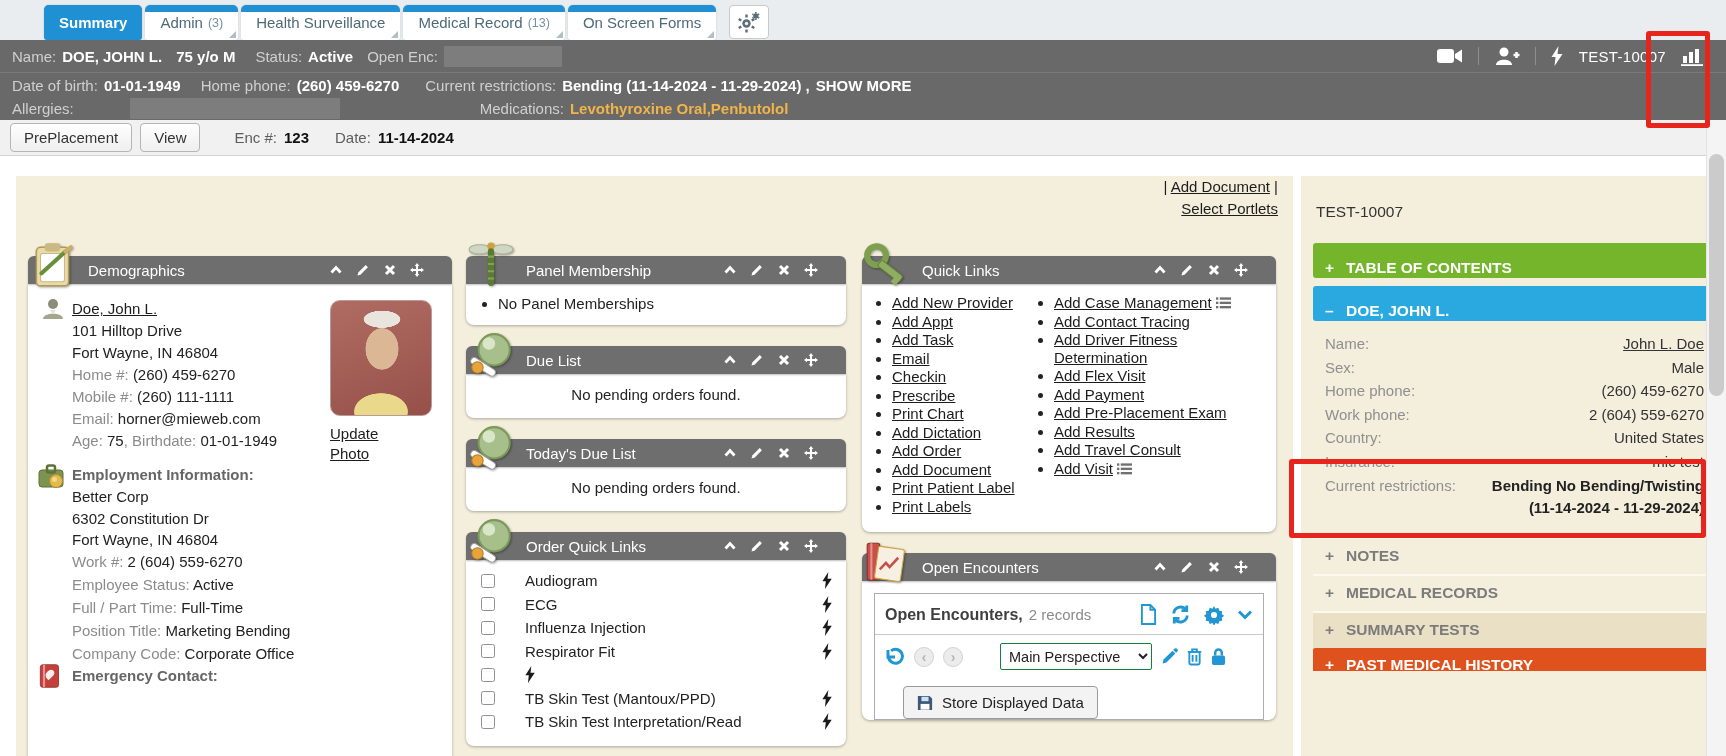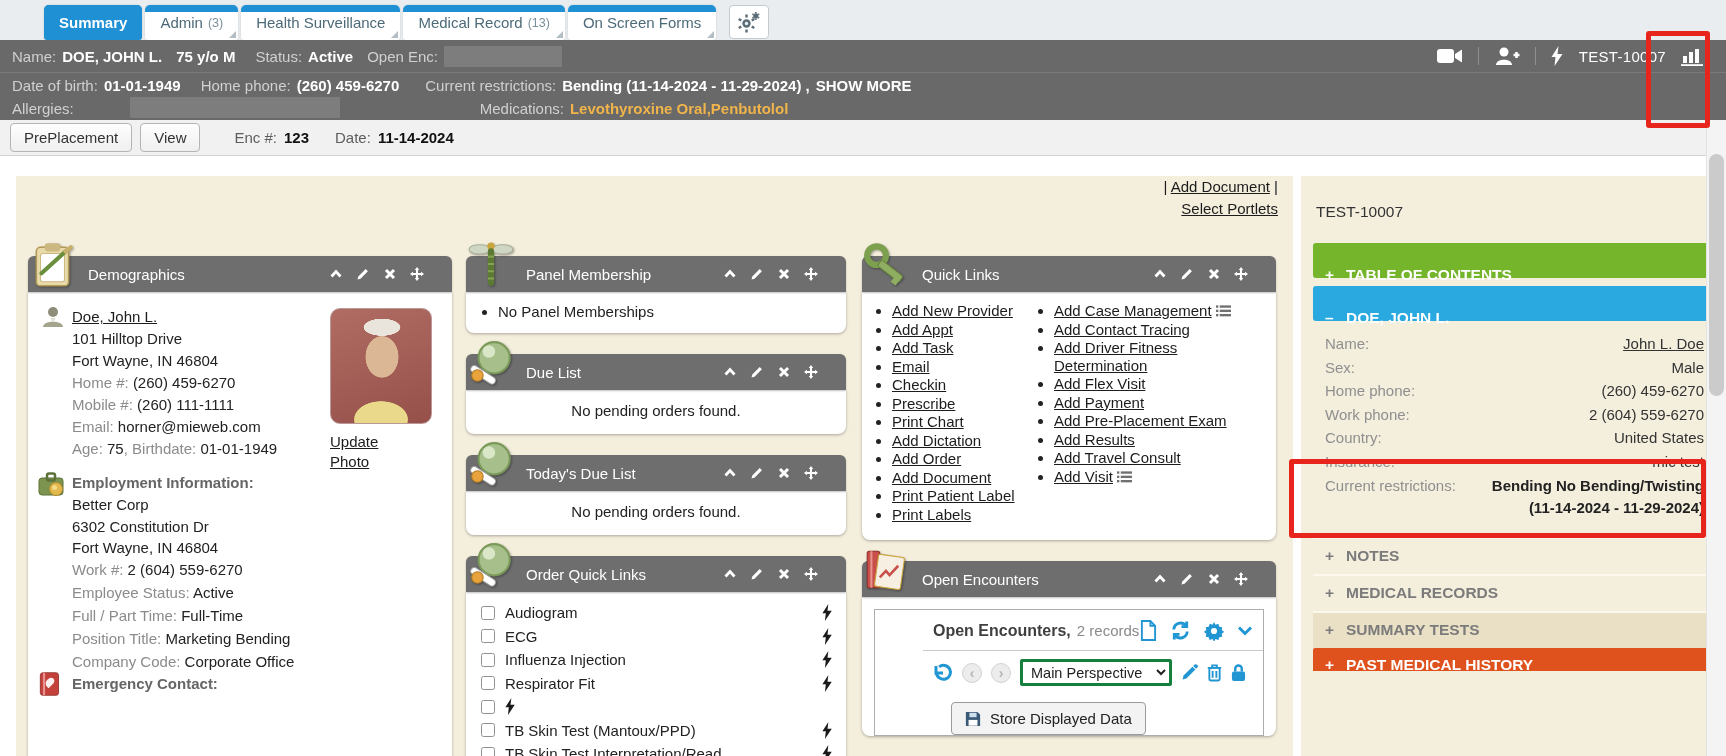--- a/index.html
+++ b/index.html
@@ -28,21 +28,21 @@
 
   
   .banner1 { position:absolute; top:40px; left:0; width:1726px; height:32px; background:#696969;
              display:flex; align-items:center; padding:0 22px 0 12px; font-size:15px; }
   .banner2 { position:absolute; top:72px; left:0; width:1726px; height:48px; background:#696969;
              border-top:1px solid #7a7a7a; font-size:15px; padding:1px 12px 0 12px; }
   .b-lab { color:#d0d0d0; }
   .b-val { color:#fff; font-weight:bold; }
   .b-gold { color:#f0b44a; font-weight:bold; }
   .redact { display:inline-block; background:#7d7d7d; height:21px; vertical-align:middle; border-radius:1px; }
-  .b-row { height:23px; line-height:23px; display:flex; }
+  .b-row { height:23px; line-height:23px; display:flex; align-items:center; }
   .b-icons { margin-left:auto; display:flex; align-items:center; gap:15px; }
   .b-div { width:1px; height:18px; background:#8f8f8f; }
   .b-chart-id { color:#fff; font-size:15px; letter-spacing:.3px; }
 
   
   .toolbar { position:absolute; top:120px; left:0; width:1706px; height:36px; background:#f1f1f1;
              border-bottom:1px solid #d2d2d2; display:flex; align-items:center; padding-left:10px;
              font-size:15px; }
   .tb-btn { background:linear-gradient(#fefefe,#efefef); border:1px solid #b5b5b5; border-radius:4px;
             color:#333; font-size:15px; padding:5px 13px; margin-right:8px; cursor:pointer;
@@ -58,21 +58,21 @@
   .portlet-links { position:absolute; top:20px; left:800px; width:462px; text-align:right;
                    font-size:15px; color:#1c1c1c; line-height:22px; }
   .pl-link { text-decoration:underline; cursor:pointer; color:#1c1c1c; }
 
   .col { position:absolute; top:100px; }
   .col1 { left:12px; width:424px; }
   .col2 { left:450px; width:380px; }
   .col3 { left:846px; width:414px; }
 
   .portlet { position:relative; margin-bottom:21px; }
-  .p-head { position:relative; height:36px; background:#6e6e6e; border-radius:6px 6px 0 0; color:#fff;
+  .p-head { position:relative; height:28px; background:#6e6e6e; border-radius:6px 6px 0 0; color:#fff;
             font-size:15px; display:flex; align-items:center; padding:0 28px 0 60px;
             box-shadow:0 1px 2px rgba(0,0,0,.25); }
   .p-ico { position:absolute; left:0px; top:-16px; width:50px; height:50px; z-index:2;
            filter:drop-shadow(1px 1px 1px rgba(0,0,0,.35)); }
   .ph-icons { margin-left:auto; display:flex; align-items:center; gap:13px; }
   .phi { width:14px; height:14px; cursor:pointer; }
   .p-body { background:#fff; border-radius:0 0 8px 8px; box-shadow:0 1px 3px rgba(0,0,0,.3);
             font-size:15px; color:#222; }
 
   .center-msg { text-align:center; padding:12px 0 15px; }
@@ -105,51 +105,51 @@
   .ql-body { display:flex; padding:10px 4px 16px 0; }
   ul.ql { list-style:disc; padding-left:30px; line-height:17.5px; font-size:15px; margin:0; }
   ul.ql1 { width:162px; }
   ul.ql2 { width:236px; }
   ul.ql li { margin-bottom:1px; }
   .qlink { color:#1c1c1c; text-decoration:underline; cursor:pointer; }
   .li-icon { display:inline-block; vertical-align:-1px; margin-left:4px; }
 
   
   .ord-body { padding:9px 13px 12px 15px; min-height:170px; }
-  .ord-row { display:flex; align-items:center; height:23.5px; }
+  .ord-row { display:flex; align-items:center; height:23.5px;gap:20px; }
   .cb { width:14px; height:14px; border:1.5px solid #919191; border-radius:2.5px; background:#fff;
         margin-right:10px; cursor:pointer; flex:none; }
   .ord-label { flex:1; }
   .bolt-d { flex:none; }
 
   
   .oe-body { padding:12px 12px 0 12px; min-height:106px; }
-  .oe-box { border:1px solid #adadad; background:#fff;padding-left:48px; }
+  .oe-box { border:1px solid #adadad; background:#fff; }
   .oe-row1 { display:flex; align-items:center; padding:10px 10px 9px; }
   .oe-title { font-weight:bold; color:#3f3f3f; font-size:16px; }
   .oe-count { color:#8a8a8a; margin-left:6px; font-size:15px; }
   .oe-acts { margin-left:auto; display:flex; align-items:center; gap:13px; }
   .oe-row2 { border-top:1px solid #c9c9c9; display:flex; align-items:center; gap:9px; padding:8px 10px 9px; }
   .circ-btn { width:20px; height:20px; border-radius:50%; background:#ececec; border:1px solid #d2d2d2;
               display:flex; align-items:center; justify-content:center; color:#b5b5b5;
               font-size:14px; font-weight:bold; cursor:default; }
-  .oe-select { height:27px; border:3px solid #15803d; border-radius:2px; background:#fff;
+  .oe-select { height:27px; border:1px solid #15803d; border-radius:2px; background:#fff;
                font-size:14.5px; padding:2px 4px; width:152px; color:#222;
-               font-family:"Liberation Sans", sans-serif; }
+               font-family:"Liberation Sans", sans-serif;margin-left:28px; }
   .oe-row3 { padding:7px 0 0 28px; }
   .store-btn { display:inline-flex; align-items:center; gap:9px; border:1px solid #9a9a9a;
                background:#f3f3f3; border-radius:4px; padding:7px 13px; font-size:15px; color:#222;
                cursor:pointer; font-family:"Liberation Sans", sans-serif; }
 
   
   .sidebar { position:absolute; left:1285px; top:20px; width:421px; height:580px; font-size:15px; }
   .sb-inner { padding:0 14px 0 12px; }
   .sb-chart-id { margin:27px 0 0 3px; color:#333; font-size:15.5px; }
   .sb-bar { height:35px; line-height:35px; border-radius:3px; color:#fff; font-weight:bold;
-            font-size:15.5px; padding:14px 12px; cursor:pointer; }
+            font-size:15.5px; padding:7px 12px; cursor:pointer; }
   .sb-green { background:#74b52c; margin-top:22px; }
   .sb-blue { background:#29a9e0; margin-top:8px; }
   .sb-prefix { display:inline-block; width:21px; }
   .sb-fields { padding:11px 4px 4px 12px; }
   .sb-frow { display:flex; justify-content:space-between; line-height:23.5px; }
   .sb-flabel { color:#8f8f8f; }
   .sb-fval { color:#333; }
   .u { text-decoration:underline; cursor:pointer; }
   .sb-restr { display:flex; line-height:22px; margin-top:2px; }
   .sb-restr-label { color:#8f8f8f; white-space:nowrap; margin-right:5px; }

